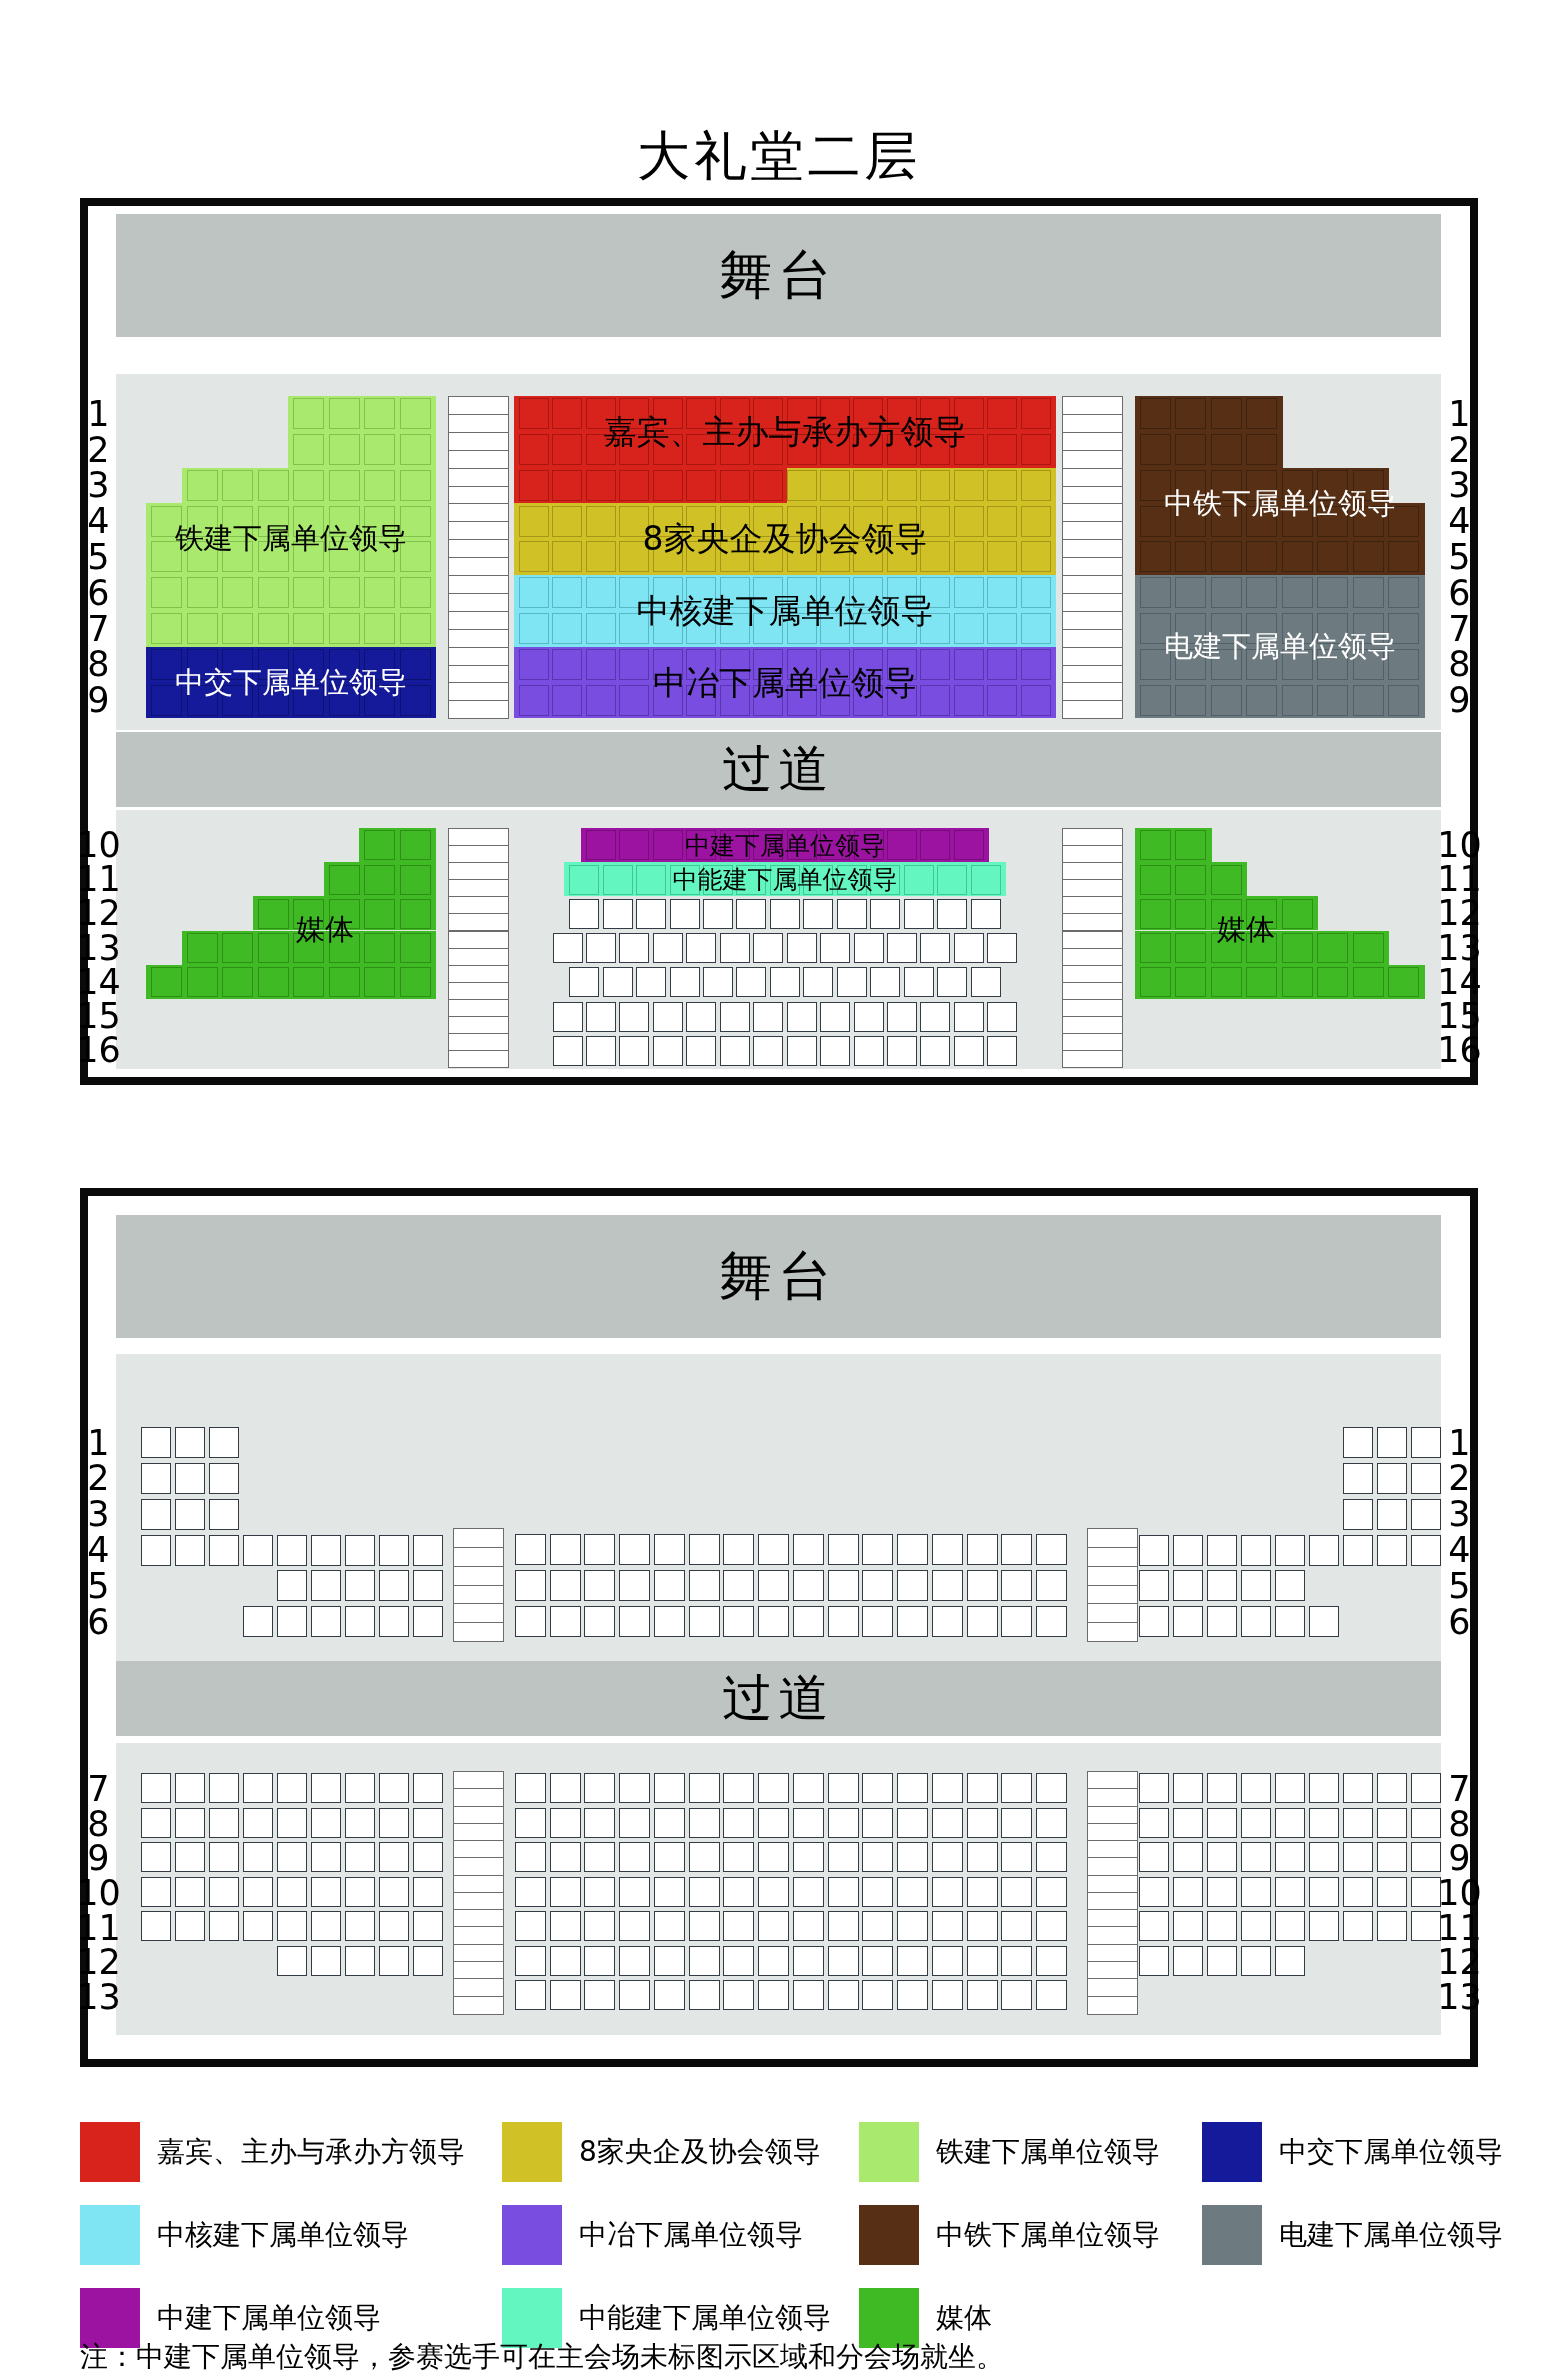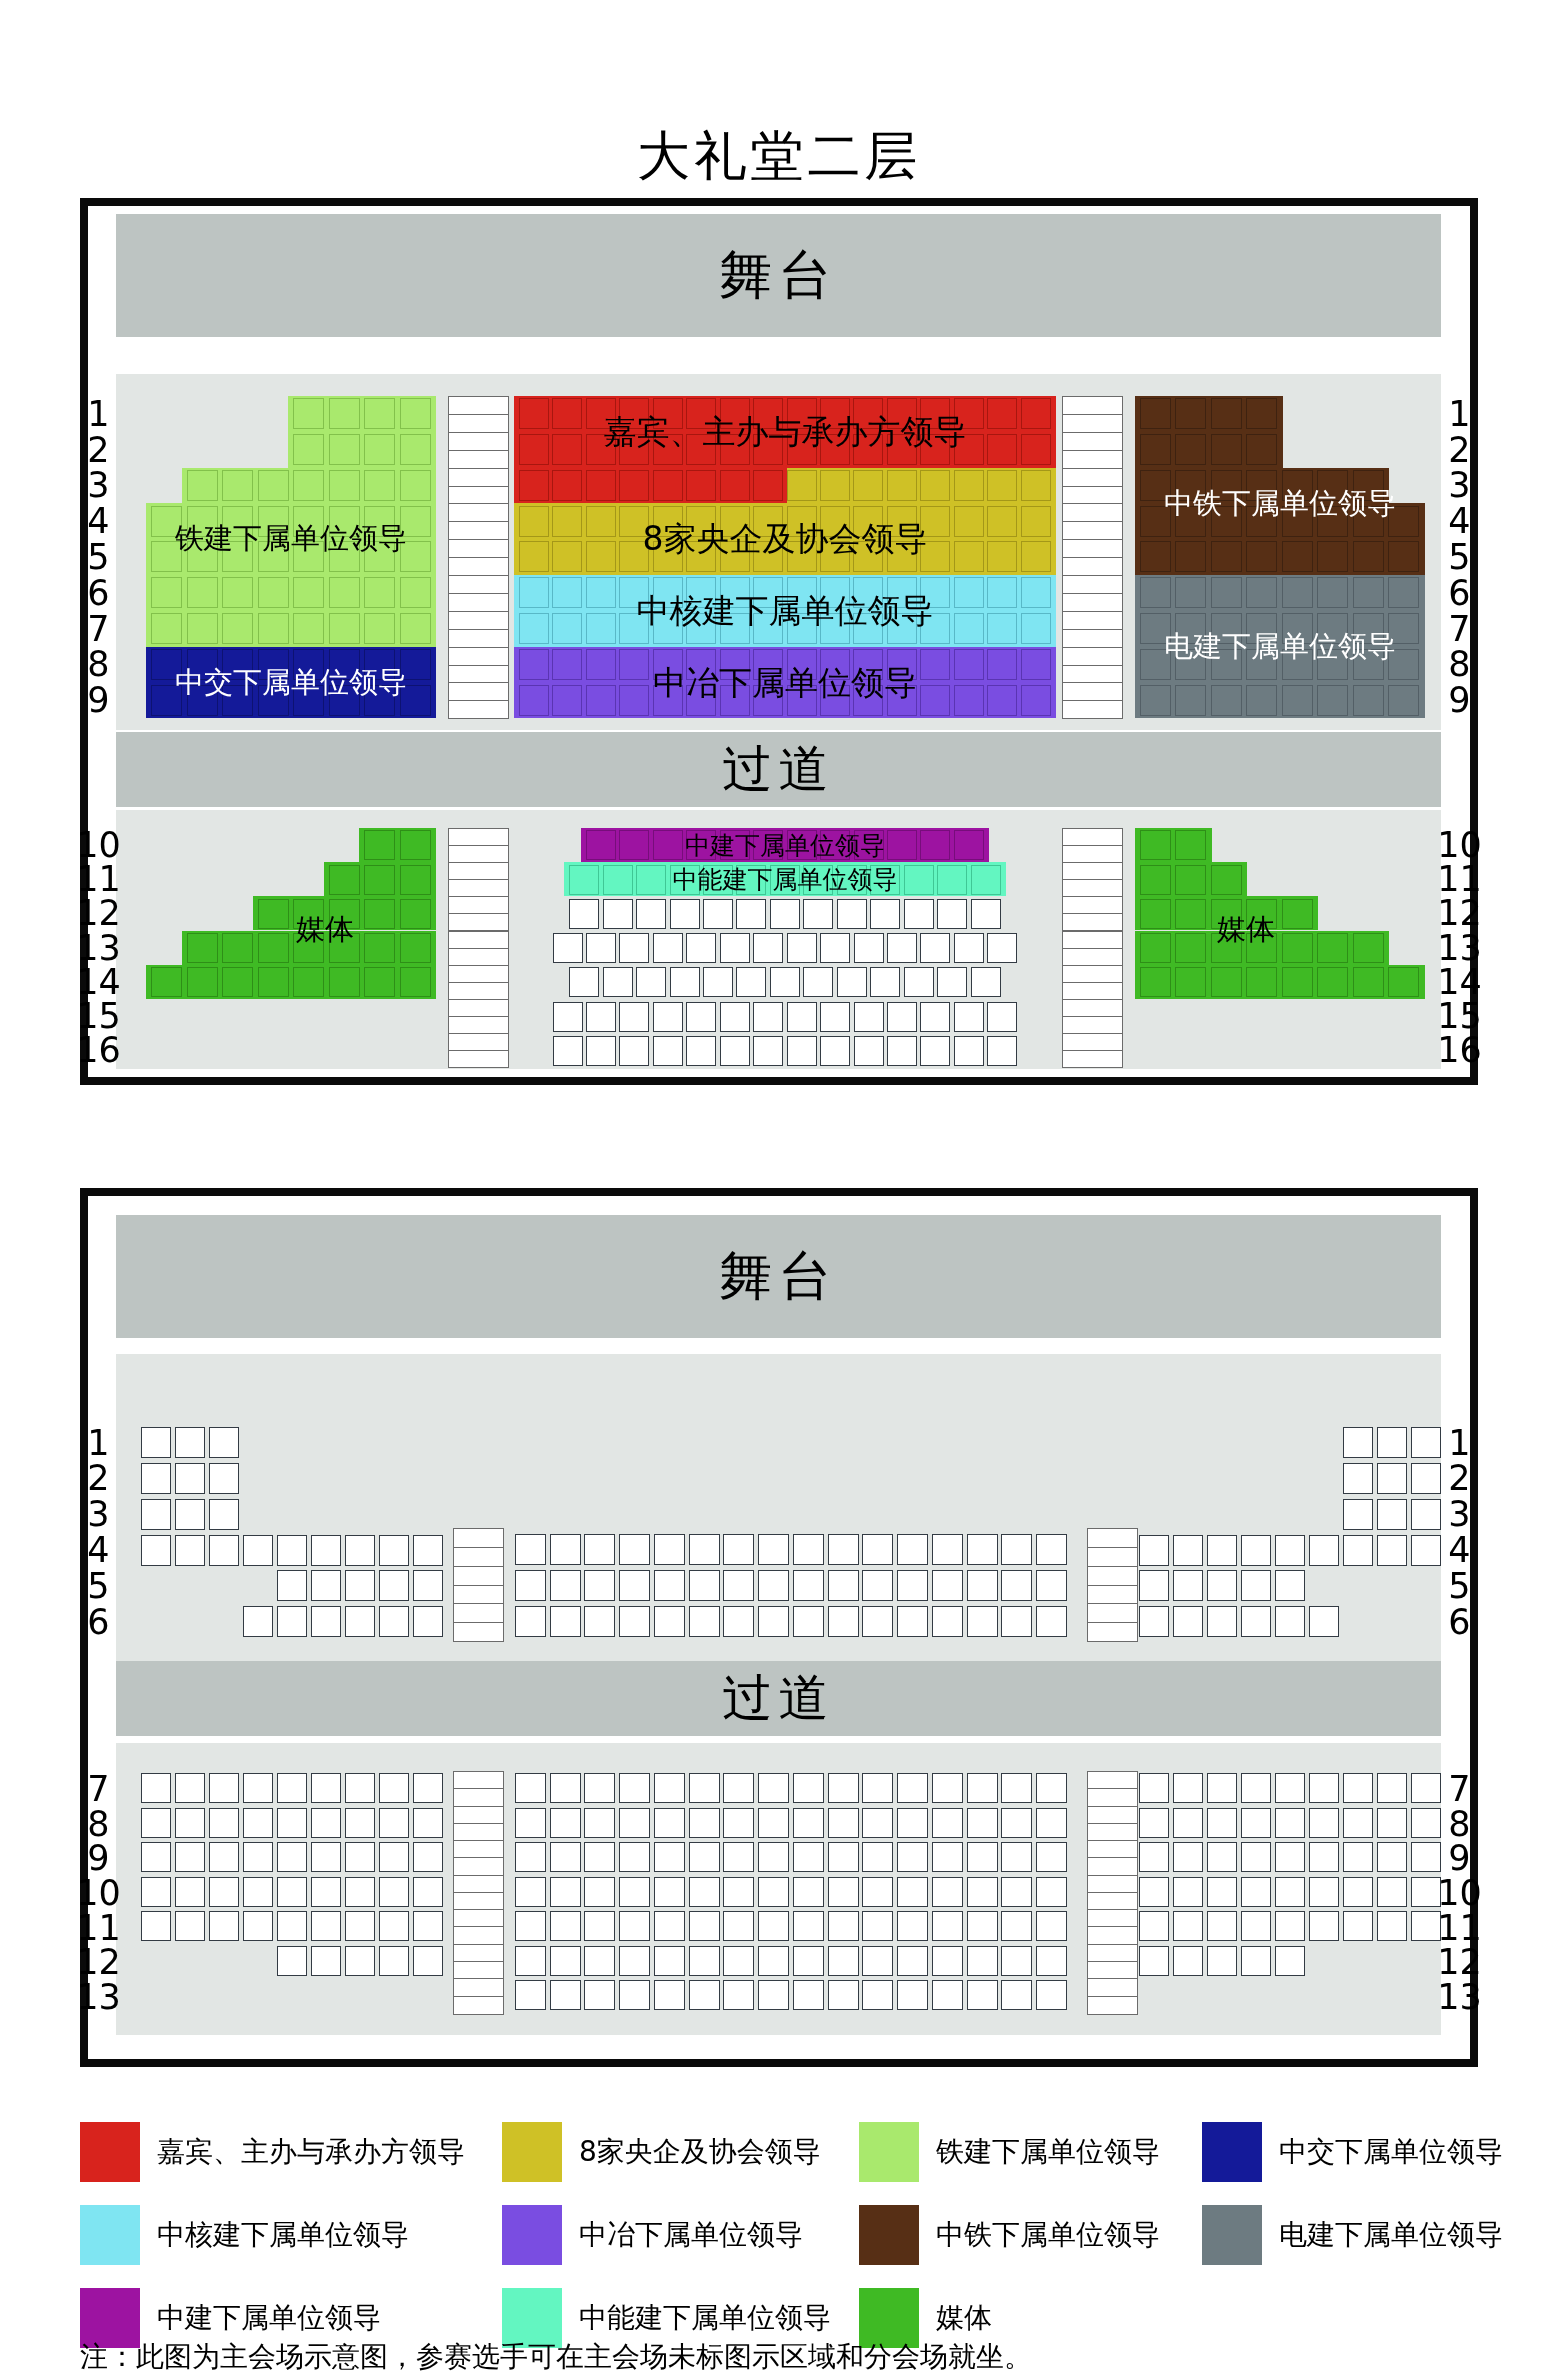--- a/index.html
+++ b/index.html
@@ -1078,15 +1078,15 @@
       <div class="blk" style="left: 502px; top: 2288px; width: 415px; height: 60px;">
         <div class="legend-swatch" style="left: 0px; top: 0px; width: 60px; height: 60px; background: rgb(99, 246, 193);"></div>
         <div class="legend-label" style="left: 77px; top: 0px; height: 60px;">中能建下属单位领导</div>
       </div>
       <div class="blk" style="left: 859px; top: 2288px; width: 415px; height: 60px;">
         <div class="legend-swatch" style="left: 0px; top: 0px; width: 60px; height: 60px; background: rgb(63, 186, 36);"></div>
         <div class="legend-label" style="left: 77px; top: 0px; height: 60px;">媒体</div>
       </div>
     </div>
 
-  <div class="note" style="left:80px;top:2338px;">注：此图为主会场示意图，参赛选手可在主会场未标图示区域和分会场就坐。</div>
+  <div class="note" style="left:80px;top:2338px;">注：中建下属单位领导，参赛选手可在主会场未标图示区域和分会场就坐。</div>
 </div>
 
 
 </body></html>

